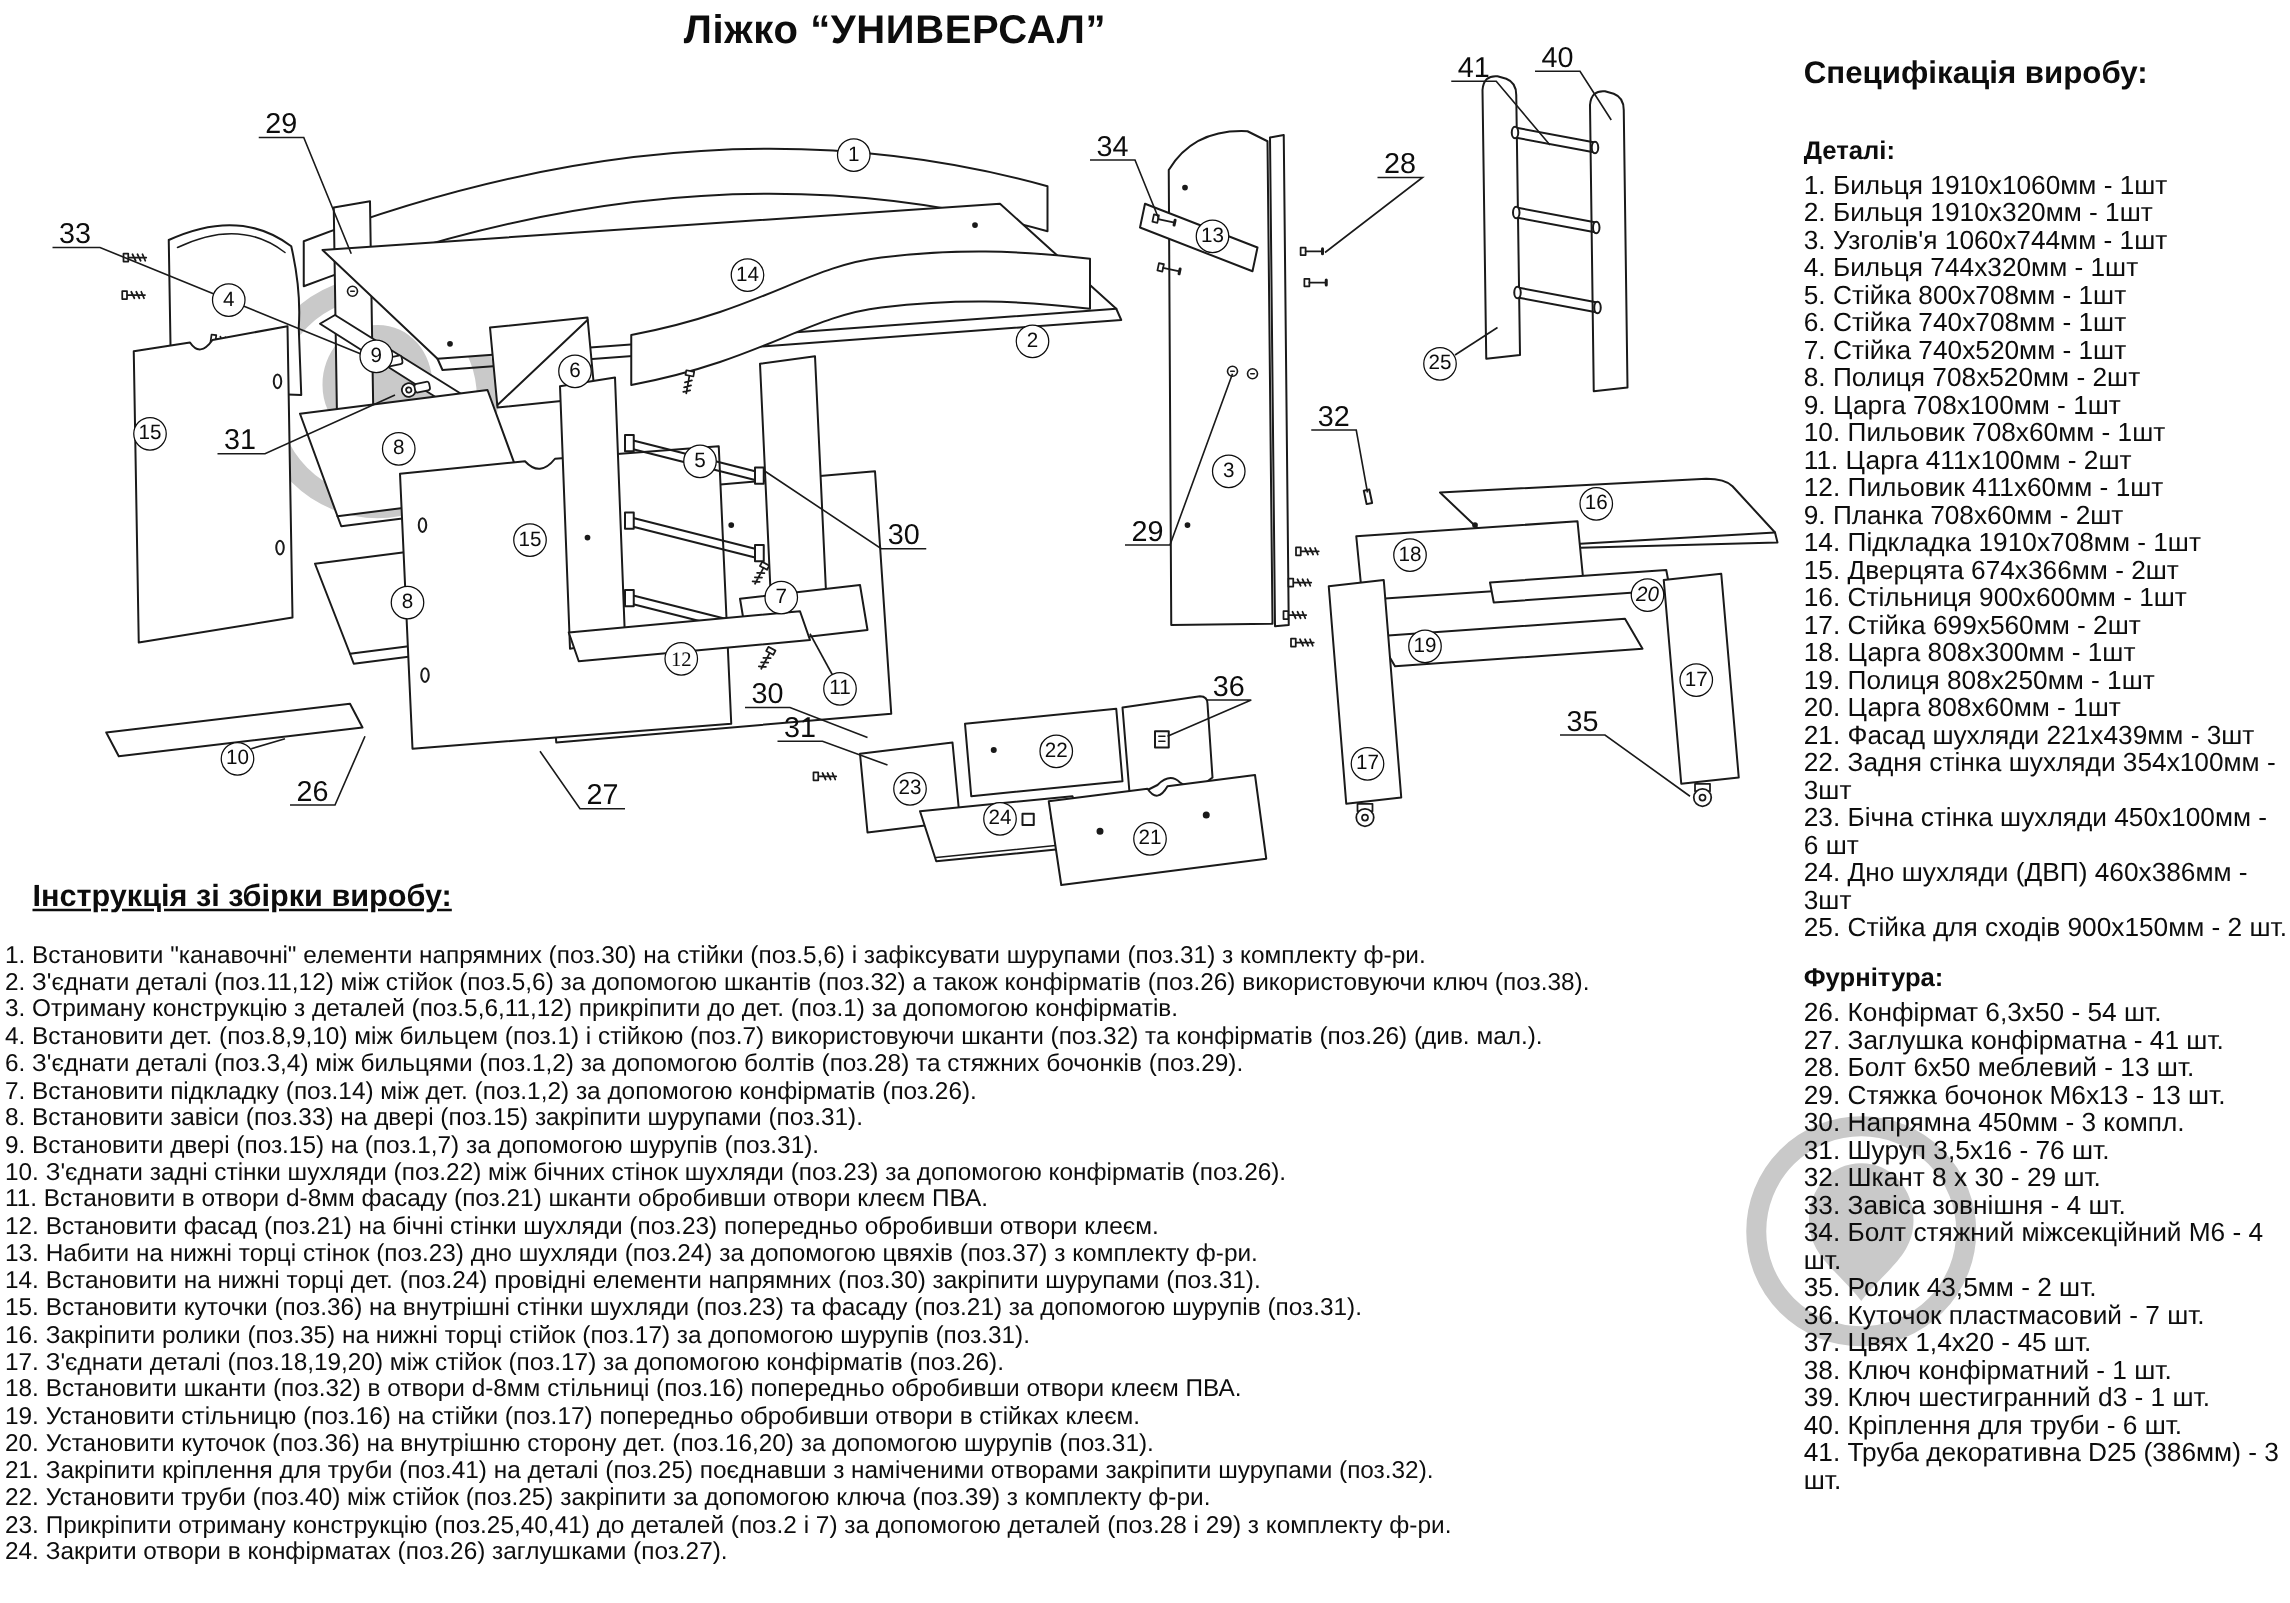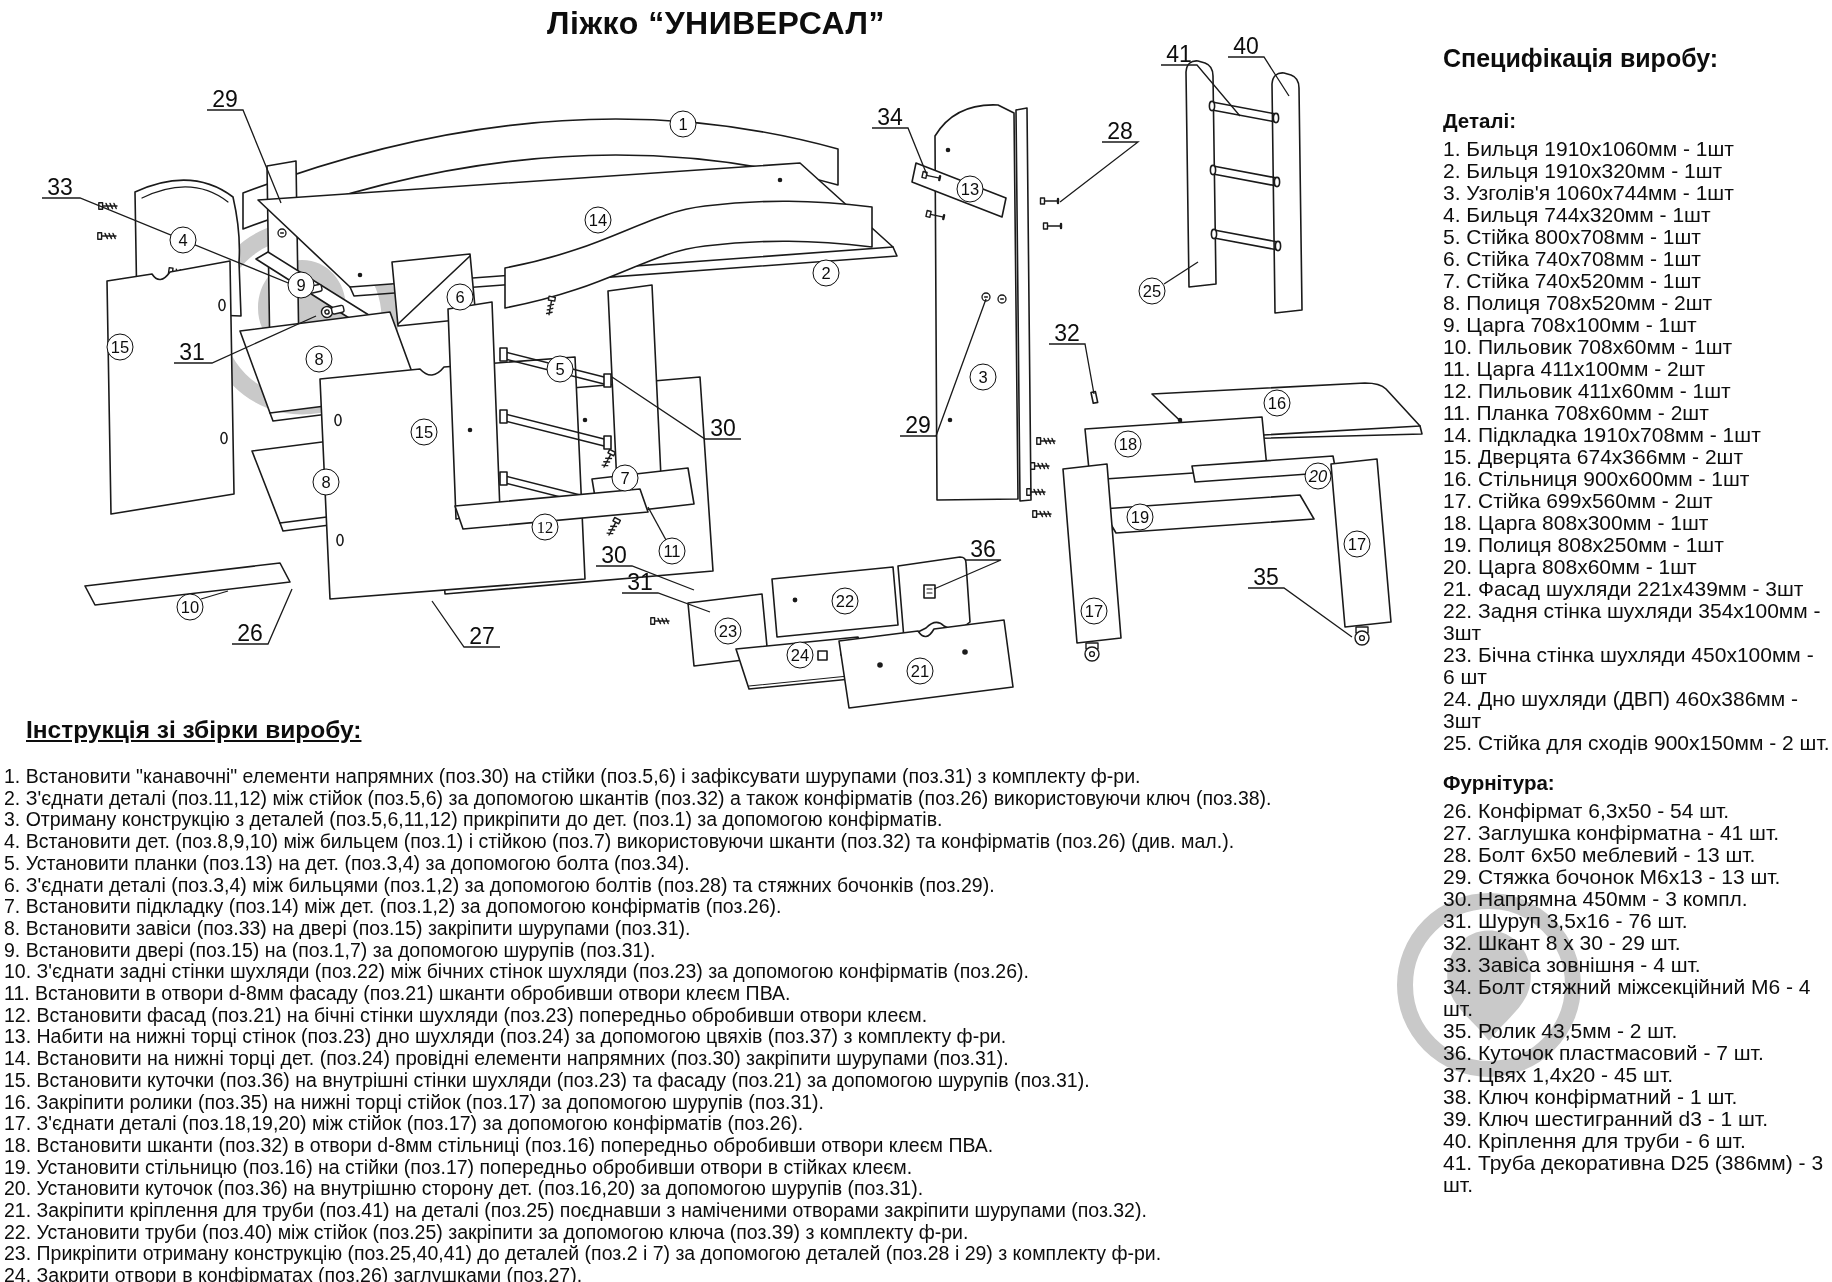--- a/index.html
+++ b/index.html
@@ -19,21 +19,21 @@
     width:27px;height:27px;border:1.8px solid #0d0d0d;border-radius:50%;
     background:#fff;font-size:16.5px;display:flex;align-items:center;justify-content:center;
     box-sizing:border-box;
   }
   .callout.plain{font-size:23px;}
   .spec{position:absolute;left:1443px;top:44px;width:388px;}
   .spec h2{font-size:25px;margin:0 0 36px 0;}
   .spec h3{font-size:20.5px;margin:0 0 5px 0;}
   .spec ul{list-style:none;margin:0 0 17px 0;padding:0;font-size:21px;line-height:22px;}
   .instructions{position:absolute;left:4px;top:704px;width:1436px;}
-  .instructions h2{font-size:24.5px;margin:12px 0 22px 22px;text-decoration:underline;}
+  .instructions h2{font-size:24.5px;margin:0 0 22px 22px;text-decoration:underline;}
   .step{font-size:19.5px;line-height:21.7px;white-space:nowrap;}
 </style>
 </head>
 <body>
 
 <div class="title">Ліжко “УНИВЕРСАЛ”</div>
 
 <svg class="diagram" width="1832" height="1282" viewBox="0 0 1832 1282" xmlns="http://www.w3.org/2000/svg">
   <defs>
     <g id="screw" stroke="#1a1a1a" stroke-width="1.4" fill="#fff">
@@ -276,21 +276,21 @@
       <li class="spec-item">3. Узголів'я 1060х744мм - 1шт</li>
       <li class="spec-item">4. Бильця 744х320мм - 1шт</li>
       <li class="spec-item">5. Стійка 800х708мм - 1шт</li>
       <li class="spec-item">6. Стійка 740х708мм - 1шт</li>
       <li class="spec-item">7. Стійка 740х520мм - 1шт</li>
       <li class="spec-item">8. Полиця 708х520мм - 2шт</li>
       <li class="spec-item">9. Царга 708х100мм - 1шт</li>
       <li class="spec-item">10. Пильовик 708х60мм - 1шт</li>
       <li class="spec-item">11. Царга 411х100мм - 2шт</li>
       <li class="spec-item">12. Пильовик 411х60мм - 1шт</li>
-      <li class="spec-item">11. Планка 708х60мм - 2шт</li>
+      <li class="spec-item">9. Планка 708х60мм - 2шт</li>
       <li class="spec-item">14. Підкладка 1910х708мм - 1шт</li>
       <li class="spec-item">15. Дверцята 674х366мм - 2шт</li>
       <li class="spec-item">16. Стільниця 900х600мм - 1шт</li>
       <li class="spec-item">17. Стійка 699х560мм - 2шт</li>
       <li class="spec-item">18. Царга 808х300мм - 1шт</li>
       <li class="spec-item">19. Полиця 808х250мм - 1шт</li>
       <li class="spec-item">20. Царга 808х60мм - 1шт</li>
       <li class="spec-item">21. Фасад шухляди 221х439мм - 3шт</li>
       <li class="spec-item">22. Задня стінка шухляди 354х100мм - 3шт</li>
       <li class="spec-item">23. Бічна стінка шухляди 450х100мм - 6 шт</li>
@@ -318,21 +318,20 @@
     </ul>
 </aside>
 
 <section class="instructions">
   <h2>Інструкція зі збірки виробу:</h2>
   <div id="steps">
       <div class="step">1. Встановити "канавочні" елементи напрямних (поз.30) на стійки (поз.5,6) і зафіксувати шурупами (поз.31) з комплекту ф-ри.</div>
       <div class="step">2. З'єднати деталі (поз.11,12) між стійок (поз.5,6) за допомогою шкантів (поз.32) а також конфірматів (поз.26) використовуючи ключ (поз.38).</div>
       <div class="step">3. Отриману конструкцію з деталей (поз.5,6,11,12) прикріпити до дет. (поз.1) за допомогою конфірматів.</div>
       <div class="step">4. Встановити дет. (поз.8,9,10) між бильцем (поз.1) і стійкою (поз.7) використовуючи шканти (поз.32) та конфірматів (поз.26) (див. мал.).</div>
-      <div class="step">5. Установити планки (поз.13) на дет. (поз.3,4) за допомогою болта (поз.34).</div>
       <div class="step">6. З'єднати деталі (поз.3,4) між бильцями (поз.1,2) за допомогою болтів (поз.28) та стяжних бочонків (поз.29).</div>
       <div class="step">7. Встановити підкладку (поз.14) між дет. (поз.1,2) за допомогою конфірматів (поз.26).</div>
       <div class="step">8. Встановити завіси (поз.33) на двері (поз.15) закріпити шурупами (поз.31).</div>
       <div class="step">9. Встановити двері (поз.15) на (поз.1,7) за допомогою шурупів (поз.31).</div>
       <div class="step">10. З'єднати задні стінки шухляди (поз.22) між бічних стінок шухляди (поз.23) за допомогою конфірматів (поз.26).</div>
       <div class="step">11. Встановити в отвори d-8мм фасаду (поз.21) шканти обробивши отвори клеєм ПВА.</div>
       <div class="step">12. Встановити фасад (поз.21) на бічні стінки шухляди (поз.23) попередньо обробивши отвори клеєм.</div>
       <div class="step">13. Набити на нижні торці стінок (поз.23) дно шухляди (поз.24) за допомогою цвяхів (поз.37) з комплекту ф-ри.</div>
       <div class="step">14. Встановити на нижні торці дет. (поз.24) провідні елементи напрямних (поз.30) закріпити шурупами (поз.31).</div>
       <div class="step">15. Встановити куточки (поз.36) на внутрішні стінки шухляди (поз.23) та фасаду (поз.21) за допомогою шурупів (поз.31).</div>

